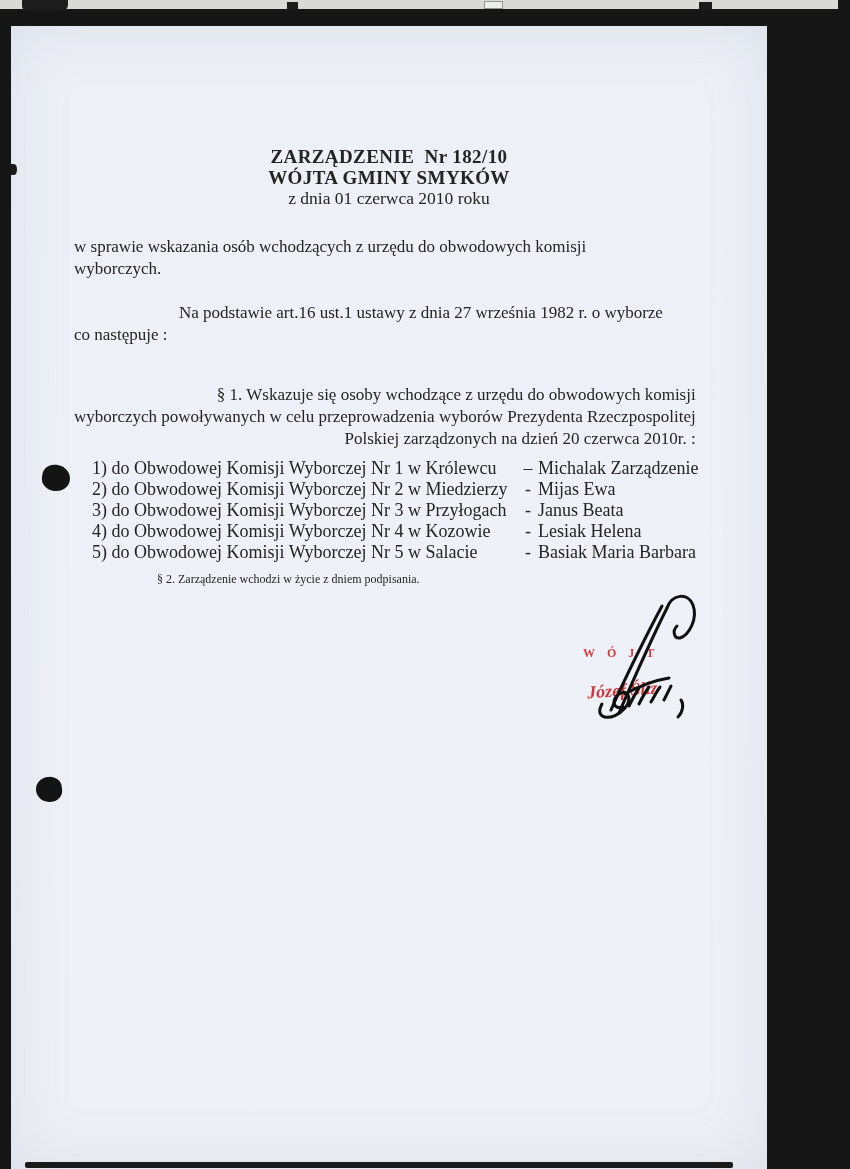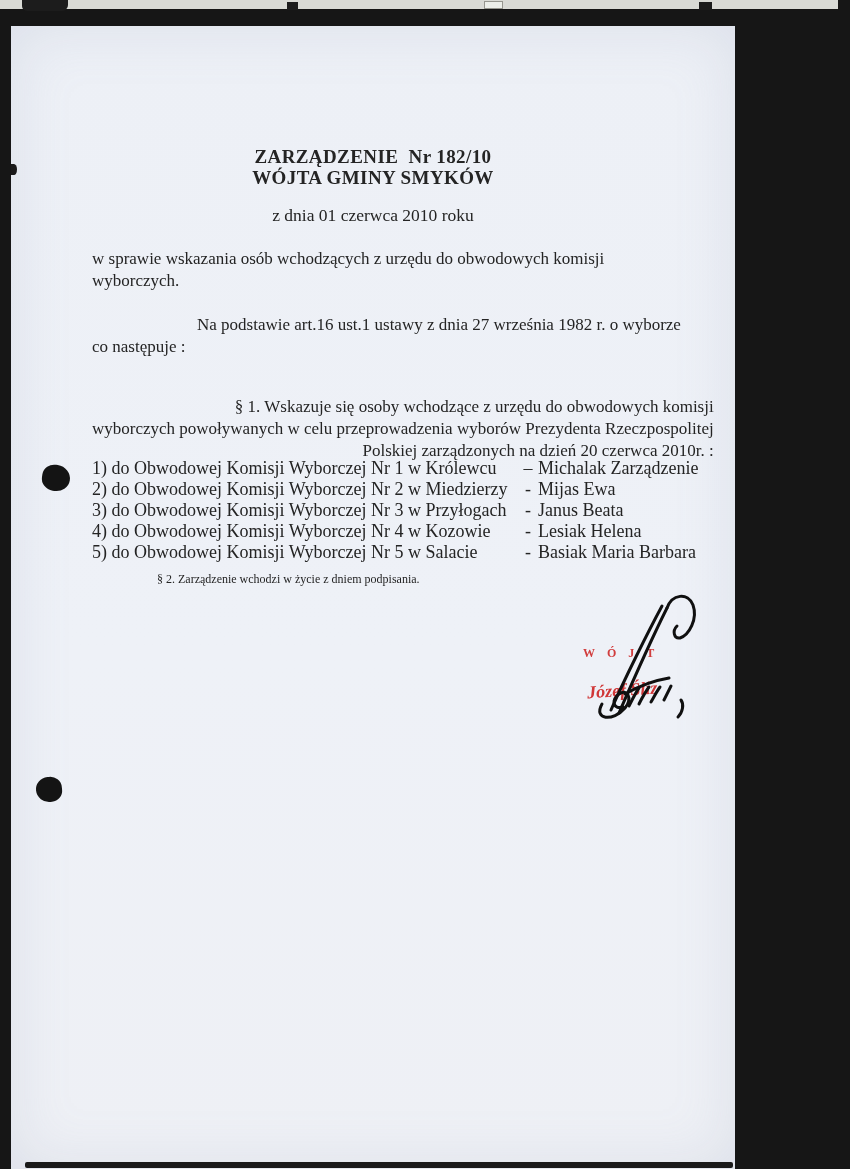--- a/index.html
+++ b/index.html
@@ -13,32 +13,33 @@
   .top-strip{position:absolute;left:0;top:0;width:838px;height:9px;background:#d9dad5;}
   .clip-blob{position:absolute;left:22px;top:0;width:46px;height:11px;background:#1c1c1c;border-radius:0 0 6px 5px;}
   .tab-dark-1{position:absolute;left:287px;top:2px;width:11px;height:8px;background:#1c1c1c;}
   .tab-light{position:absolute;left:484px;top:1px;width:19px;height:8px;background:#eceee9;border:1px solid #96968f;box-sizing:border-box;}
   .tab-dark-2{position:absolute;left:699px;top:2px;width:13px;height:8px;background:#1c1c1c;}
   
   .paper{
     position:absolute;left:11px;top:26px;width:724px;height:1143px;
     background:linear-gradient(180deg,#edf0f6 0%,#eef1f7 55%,#eef0f5 100%);
     box-shadow:inset 0 0 60px rgba(140,150,175,0.18);
+    padding-left:32px;
   }
   .edge-notch{position:absolute;left:11px;top:164px;width:6px;height:11px;background:#1a1a1a;border-radius:0 70% 70% 0;}
   .bottom-mark{position:absolute;left:25px;bottom:1px;width:708px;height:6px;background:#1a1a1a;border-radius:2px;}
   .hole{position:absolute;background:#141414;}
   .hole-top{left:42px;top:465px;width:28px;height:26px;border-radius:46% 54% 52% 48%;transform:rotate(9deg);}
   .hole-bottom{left:36px;top:777px;width:26px;height:25px;border-radius:52% 48% 46% 54%;transform:rotate(-6deg);}
   
   .title-block{position:absolute;top:120px;left:0;width:100%;text-align:center;line-height:21px;}
   .title-main{font-size:19px;font-weight:bold;letter-spacing:0.4px;white-space:pre;}
   .title-sub{font-size:19px;font-weight:bold;letter-spacing:0.4px;}
-  .title-date{font-size:17.5px;margin-top:17px;}
-  .block{position:absolute;left:81px;font-size:17px;line-height:22px;margin-top:12px;}
+  .title-date{font-size:17.5px;margin-top:0;}
+  .block{position:absolute;left:63px;font-size:17px;line-height:22px;}
   .subject{top:210px;}
   .legal{top:276px;}
   .sec1{top:358px;text-align:right;}
   .first-indent{padding-left:105px;}
   .list{position:absolute;left:81px;top:432px;font-size:18px;line-height:21px;}
   .list-row{display:grid;grid-template-columns:426px 20px auto;}
   .list-sep{text-align:center;}
   .sec2{position:absolute;left:146px;top:546px;font-size:12px;}
   
   .sig-area{position:absolute;left:520px;top:560px;width:230px;height:180px;}

